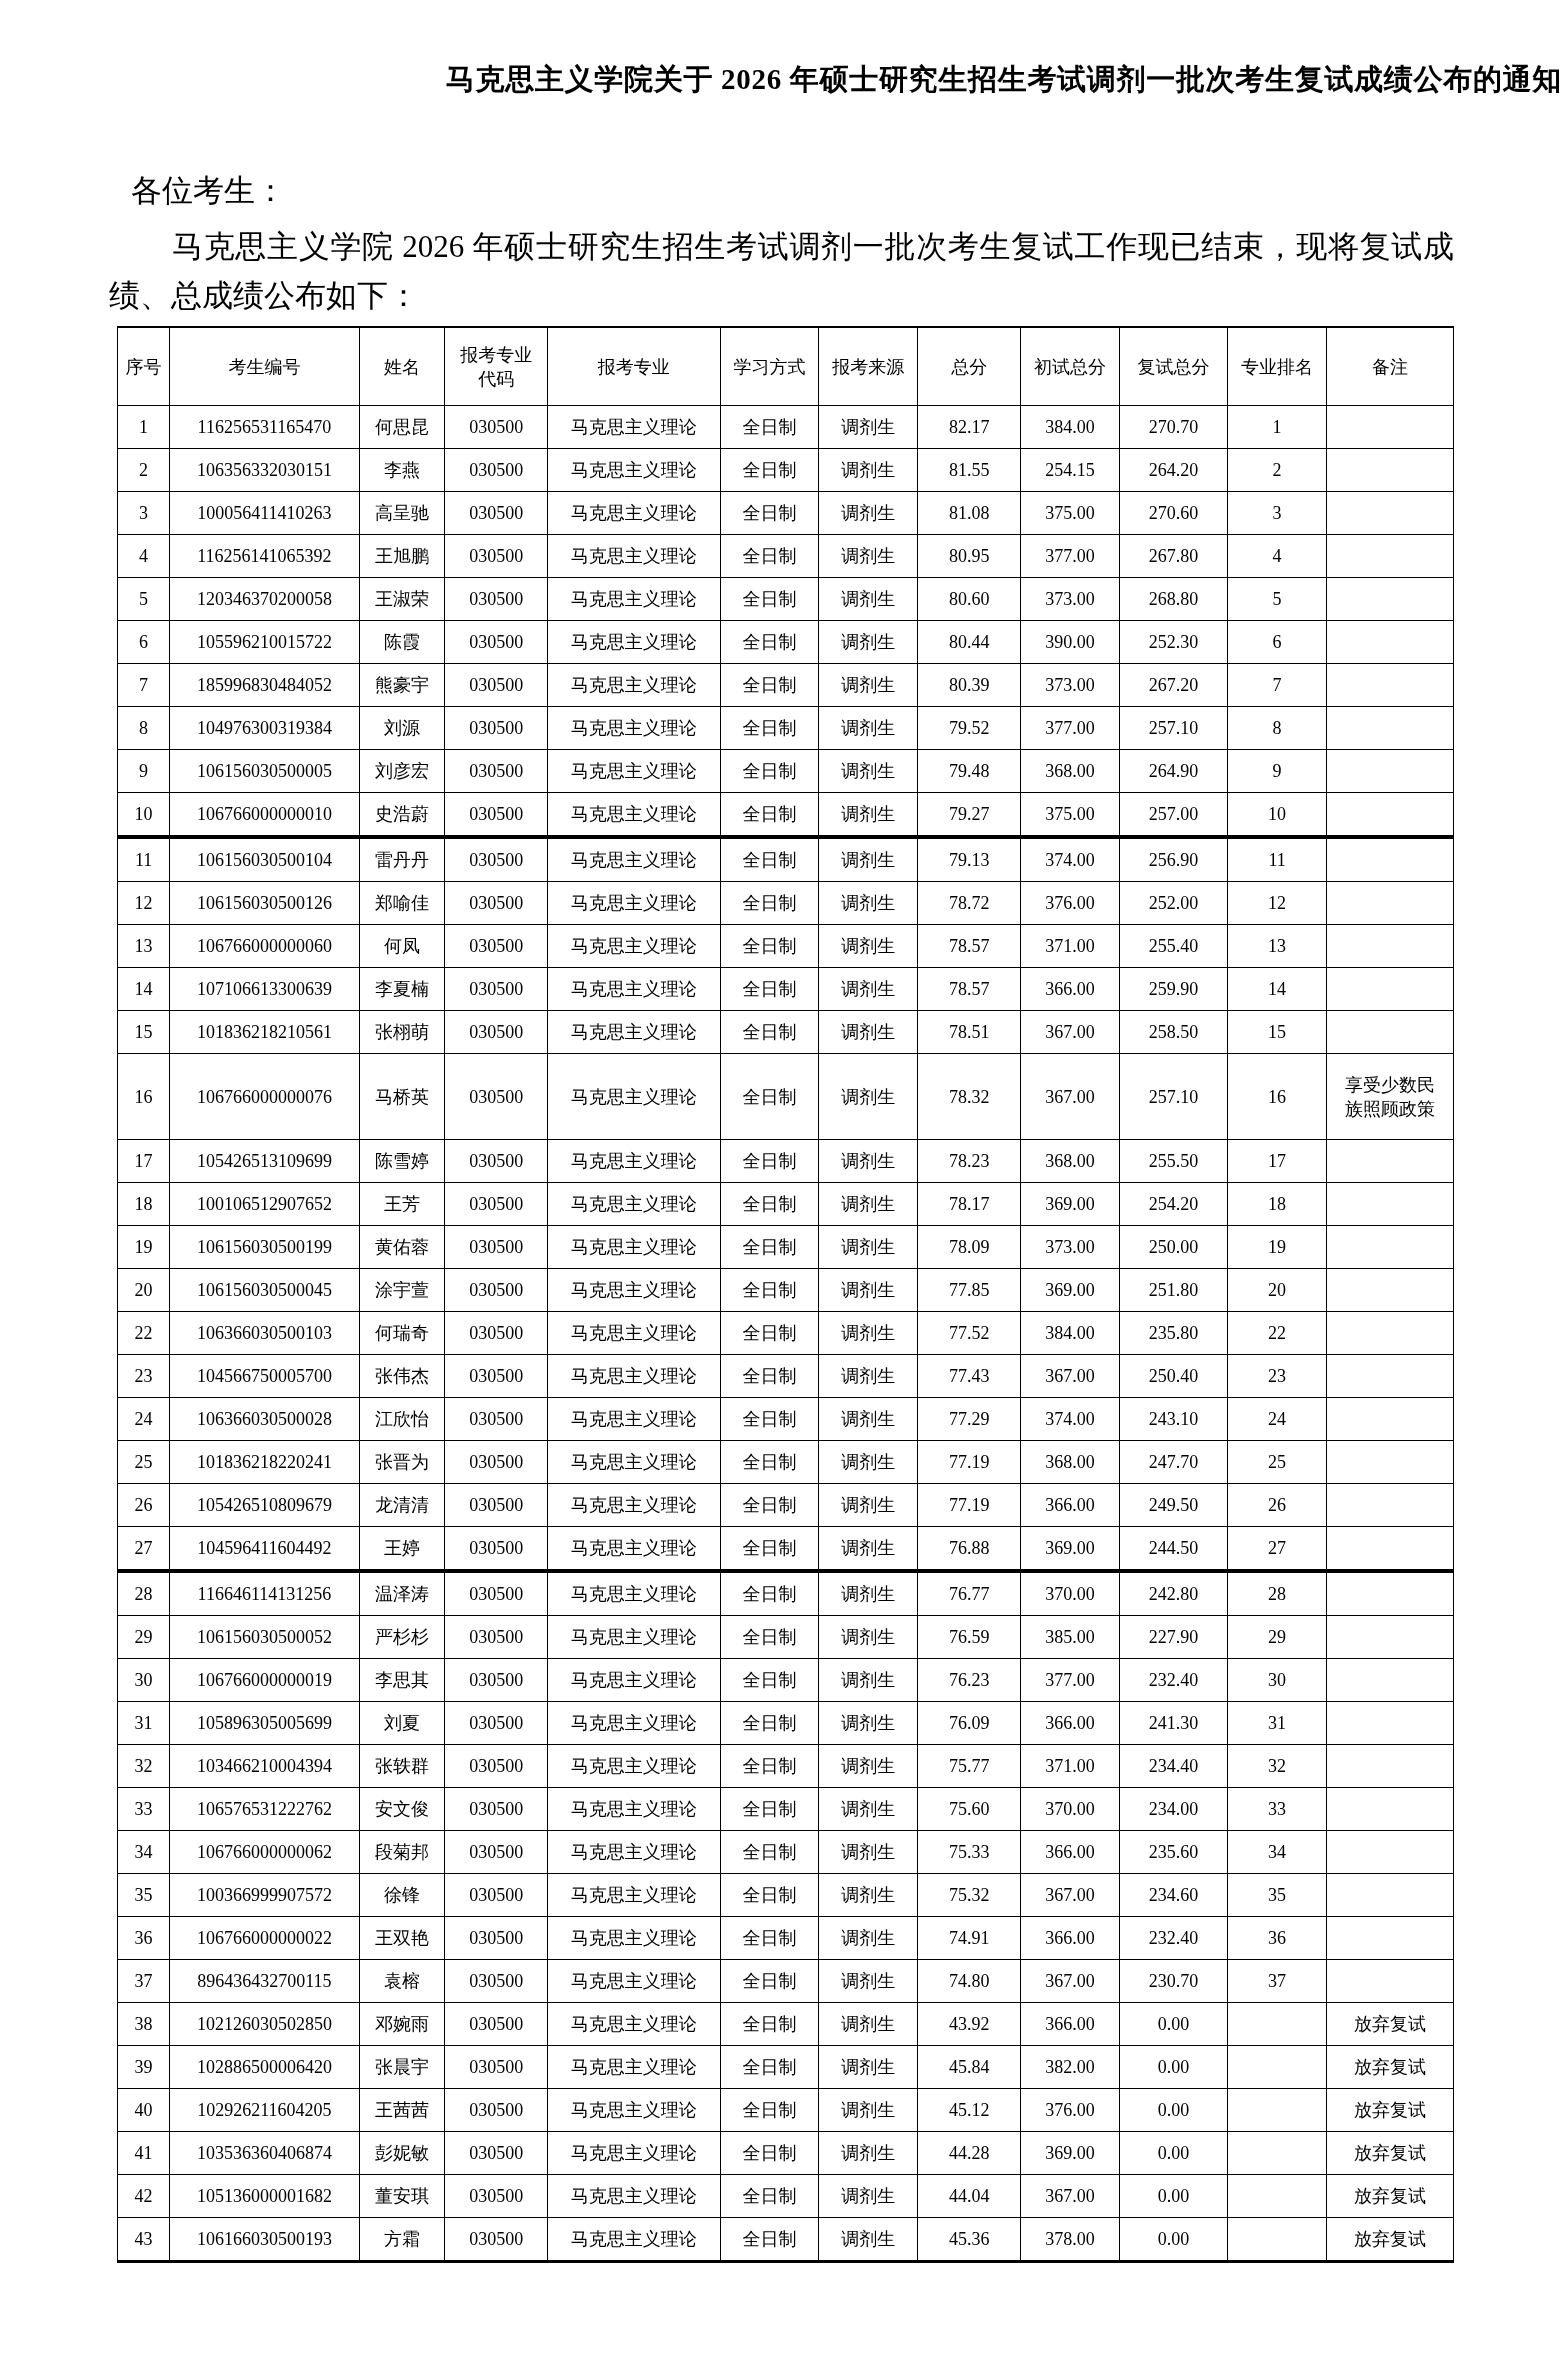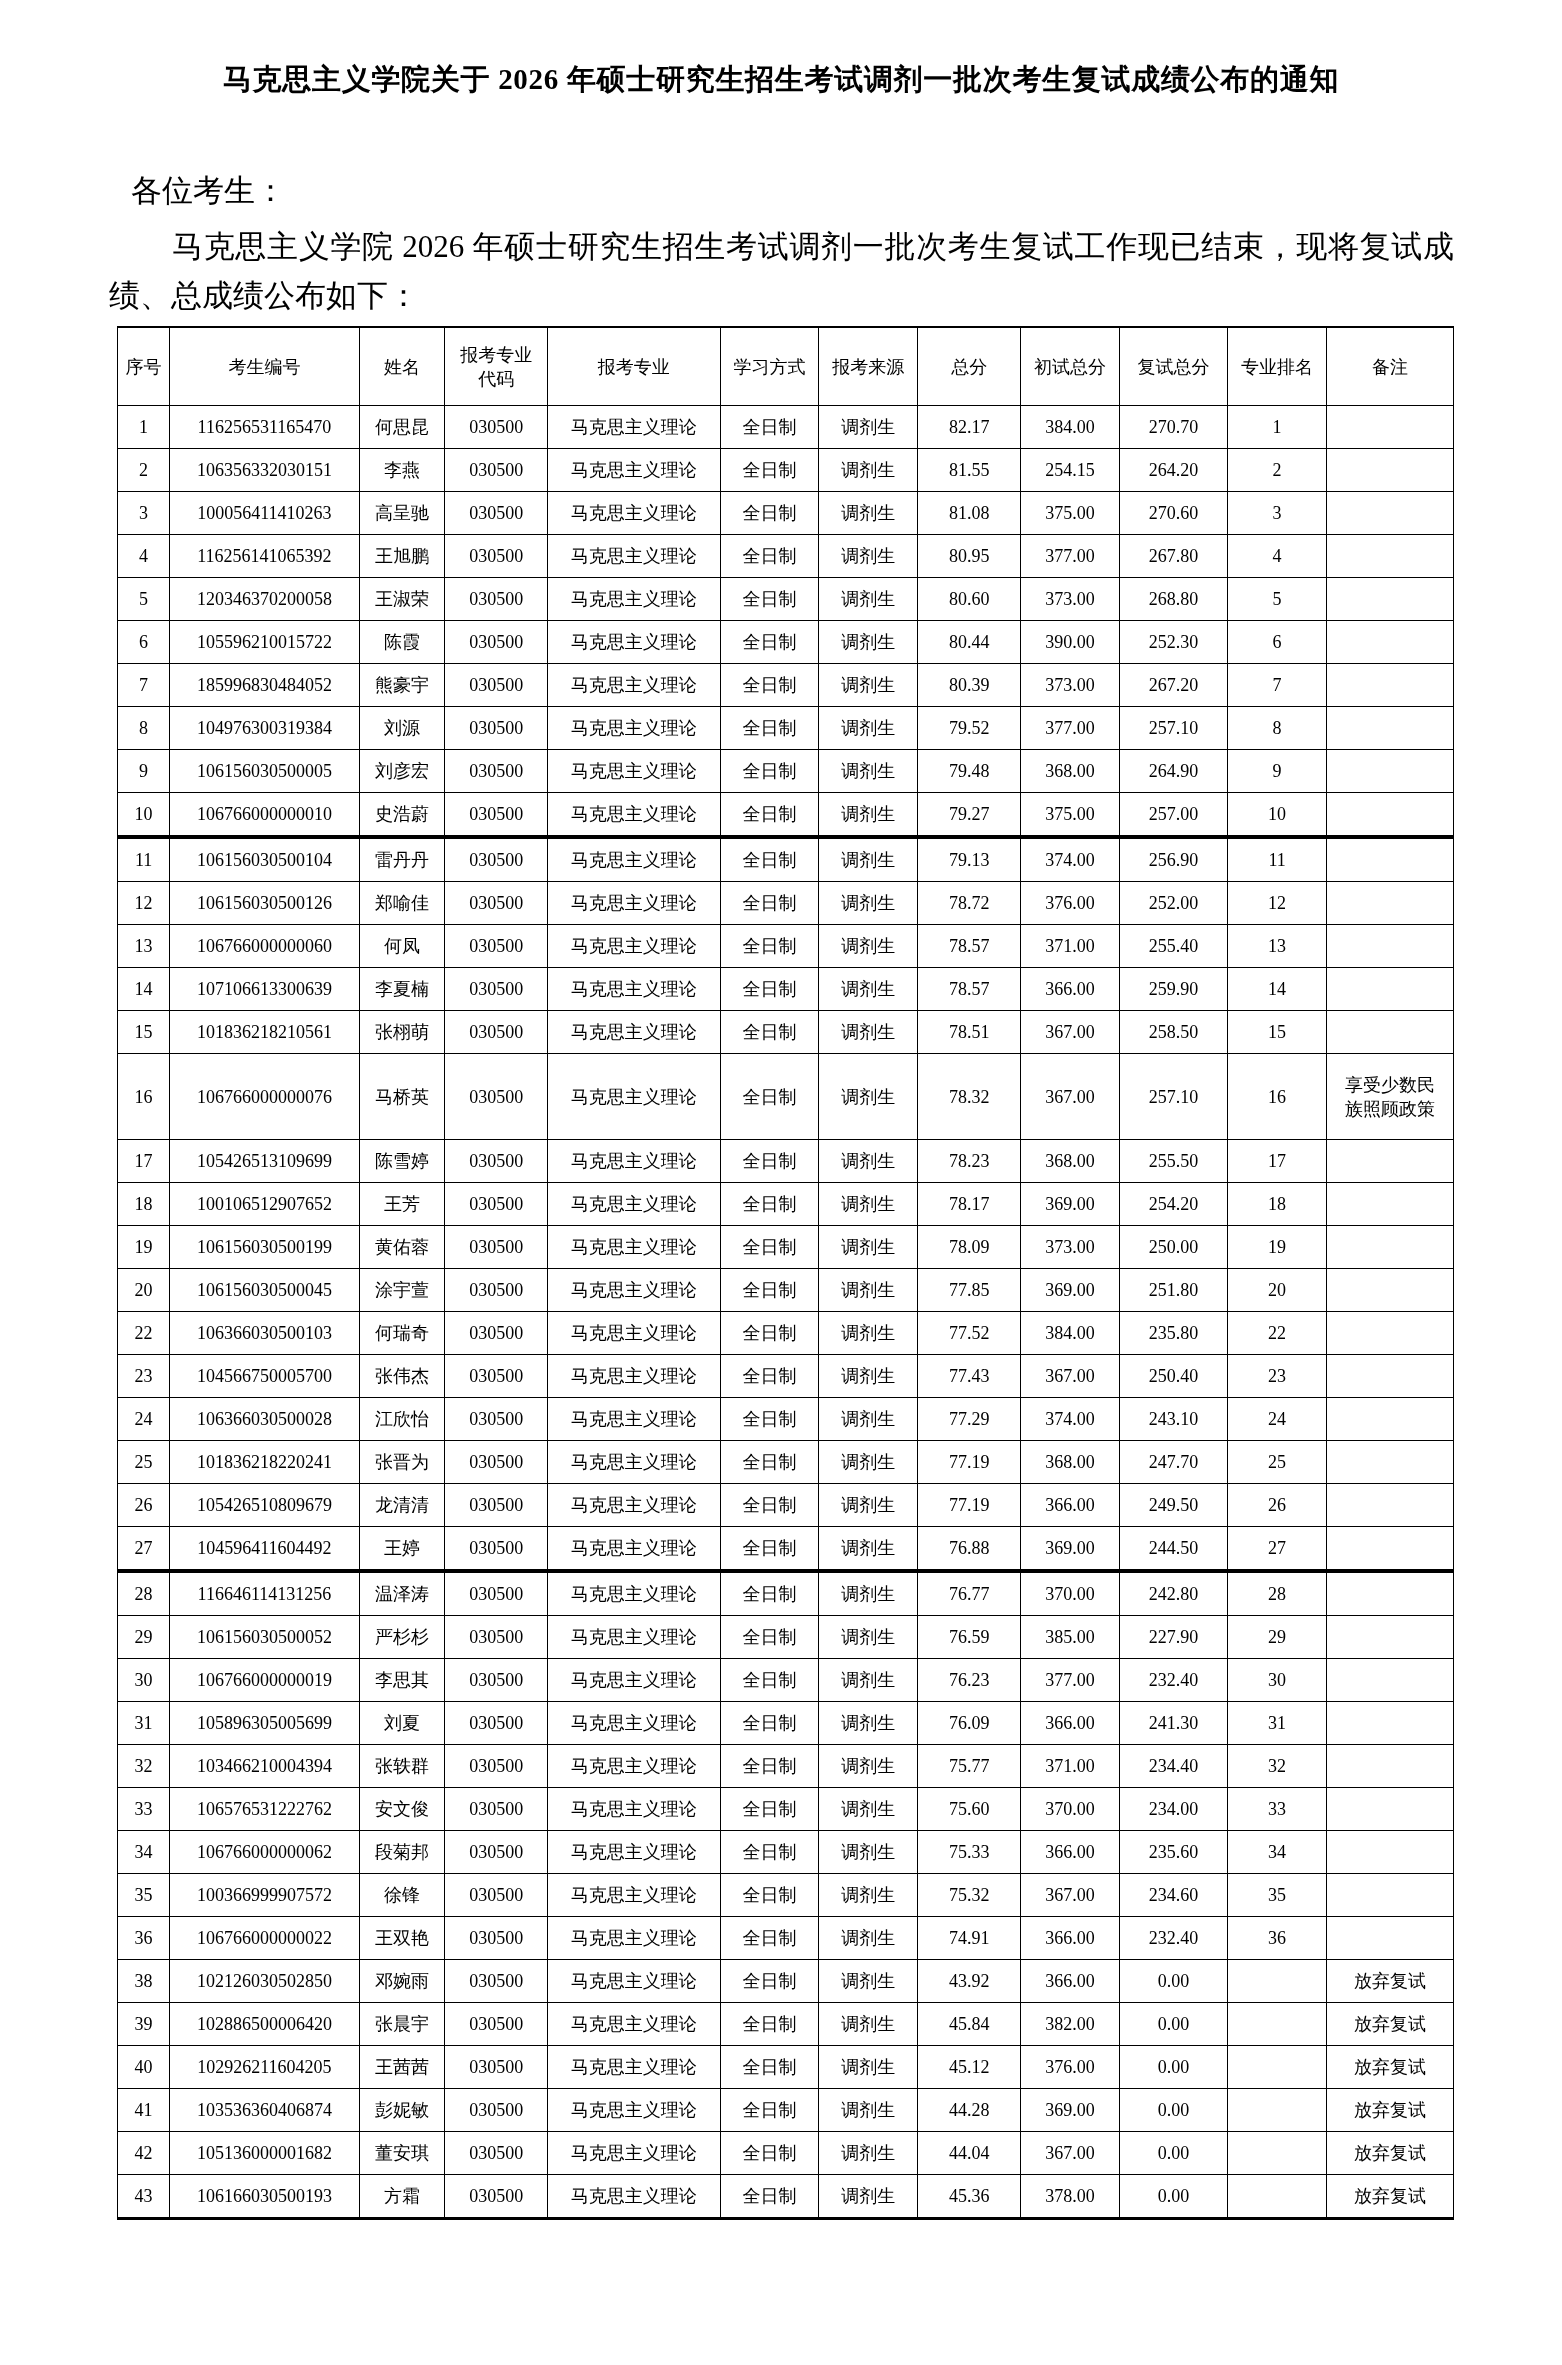--- a/index.html
+++ b/index.html
@@ -8,21 +8,21 @@
     width: 1562px;
     height: 2366px;
     margin: 0 auto;
     background: #ffffff;
     color: #000;
     font-family: "Liberation Serif", "DejaVu Serif", serif;
     overflow: hidden;
   }
   .doc-title {
     padding-top: 60px;
-    text-align: center;
+    text-align: right;
     font-size: 29px;
     font-weight: bold;
     letter-spacing: 0.7px;
   }
   .salutation {
     margin: 70px 108px 0 131px;
     font-size: 31px;
   }
   .body-paragraph {
     margin: 9.7px 108px 0 109px;
@@ -603,20 +603,34 @@
             <td class="col-major">马克思主义理论</td>
             <td class="col-study-mode">全日制</td>
             <td class="col-source">调剂生</td>
             <td class="col-total-score">74.91</td>
             <td class="col-initial-score">366.00</td>
             <td class="col-retest-score">232.40</td>
             <td class="col-major-rank">36</td>
             <td class="col-remark"></td>
           </tr>
           <tr>
+            <td class="col-index">37</td>
+            <td class="col-candidate-id">896436432700115</td>
+            <td class="col-name">袁榕</td>
+            <td class="col-major-code">030500</td>
+            <td class="col-major">马克思主义理论</td>
+            <td class="col-study-mode">全日制</td>
+            <td class="col-source">调剂生</td>
+            <td class="col-total-score">74.80</td>
+            <td class="col-initial-score">367.00</td>
+            <td class="col-retest-score">230.70</td>
+            <td class="col-major-rank">37</td>
+            <td class="col-remark"></td>
+          </tr>
+          <tr>
             <td class="col-index">38</td>
             <td class="col-candidate-id">102126030502850</td>
             <td class="col-name">邓婉雨</td>
             <td class="col-major-code">030500</td>
             <td class="col-major">马克思主义理论</td>
             <td class="col-study-mode">全日制</td>
             <td class="col-source">调剂生</td>
             <td class="col-total-score">43.92</td>
             <td class="col-initial-score">366.00</td>
             <td class="col-retest-score">0.00</td>

